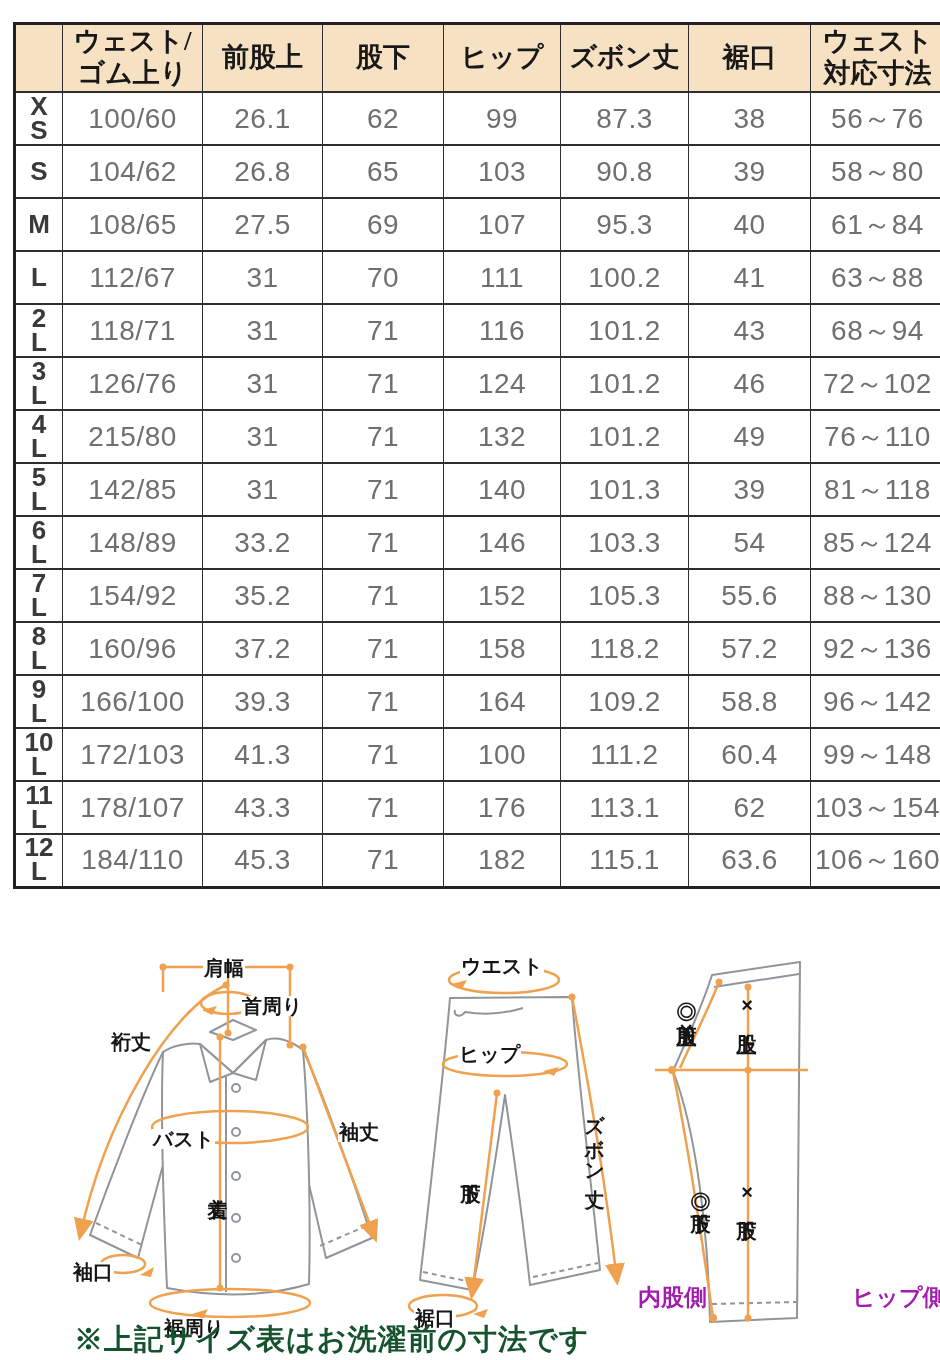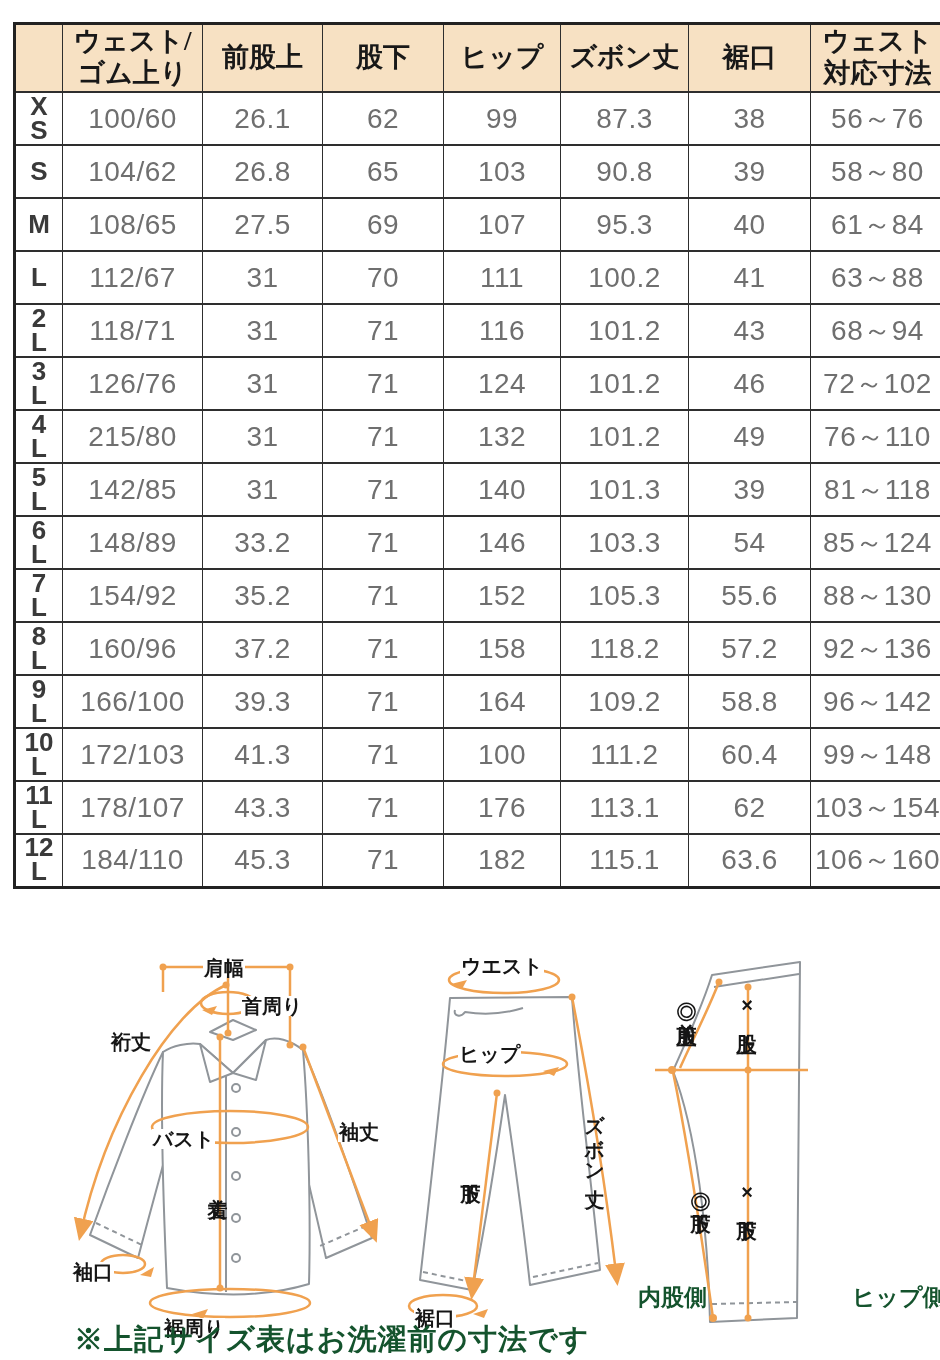--- a/index.html
+++ b/index.html
@@ -29,21 +29,21 @@
   table.size th:nth-child(8){width:133px;}
 
   
   .diagrams{position:absolute;left:0;top:940px;width:788px;height:420px;}
   .diagrams svg{position:absolute;top:0;}
   .dlabel{position:absolute;font-size:20px;font-weight:700;color:#151515;
           line-height:1;white-space:nowrap;background:#fff;padding:0 1px;}
   .vlabel{position:absolute;font-size:20px;font-weight:700;color:#151515;
           line-height:1.05;writing-mode:vertical-rl;text-orientation:upright;
           white-space:nowrap;letter-spacing:2px;}
-  .glabel{position:absolute;font-size:23px;font-weight:700;color:#14532d;
+  .glabel{position:absolute;font-size:23px;font-weight:700;color:#a21caf;
           line-height:1;white-space:nowrap;}
   .note{position:absolute;left:74px;top:380px;font-size:29px;font-weight:700;
         color:#14532d;letter-spacing:1px;}
 </style>
 </head>
 <body>
 
 <table class="size">
   <thead>
     <tr>

